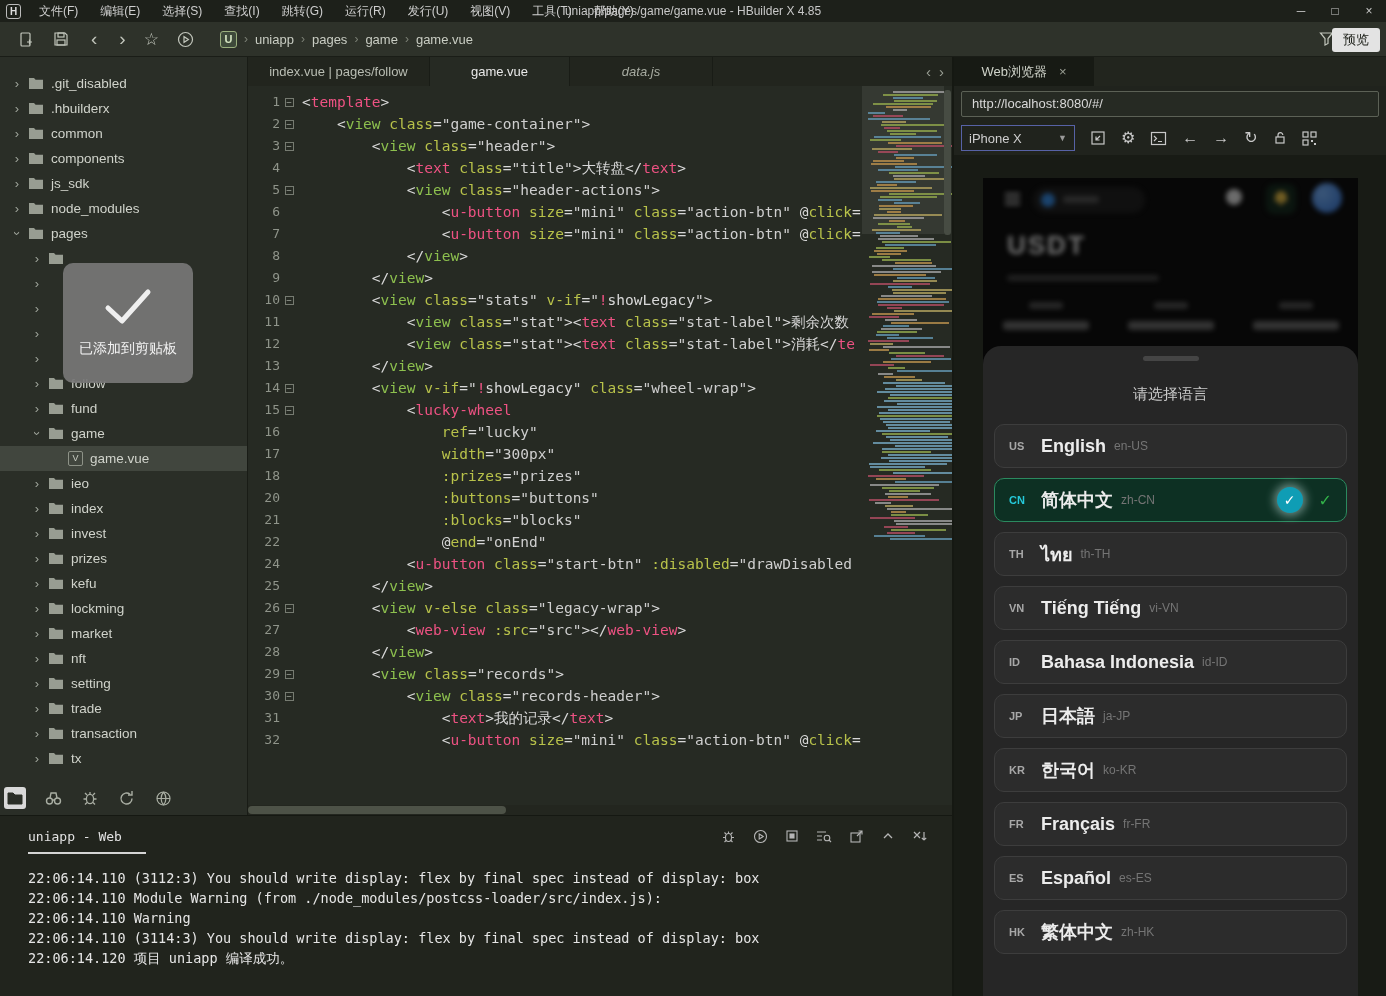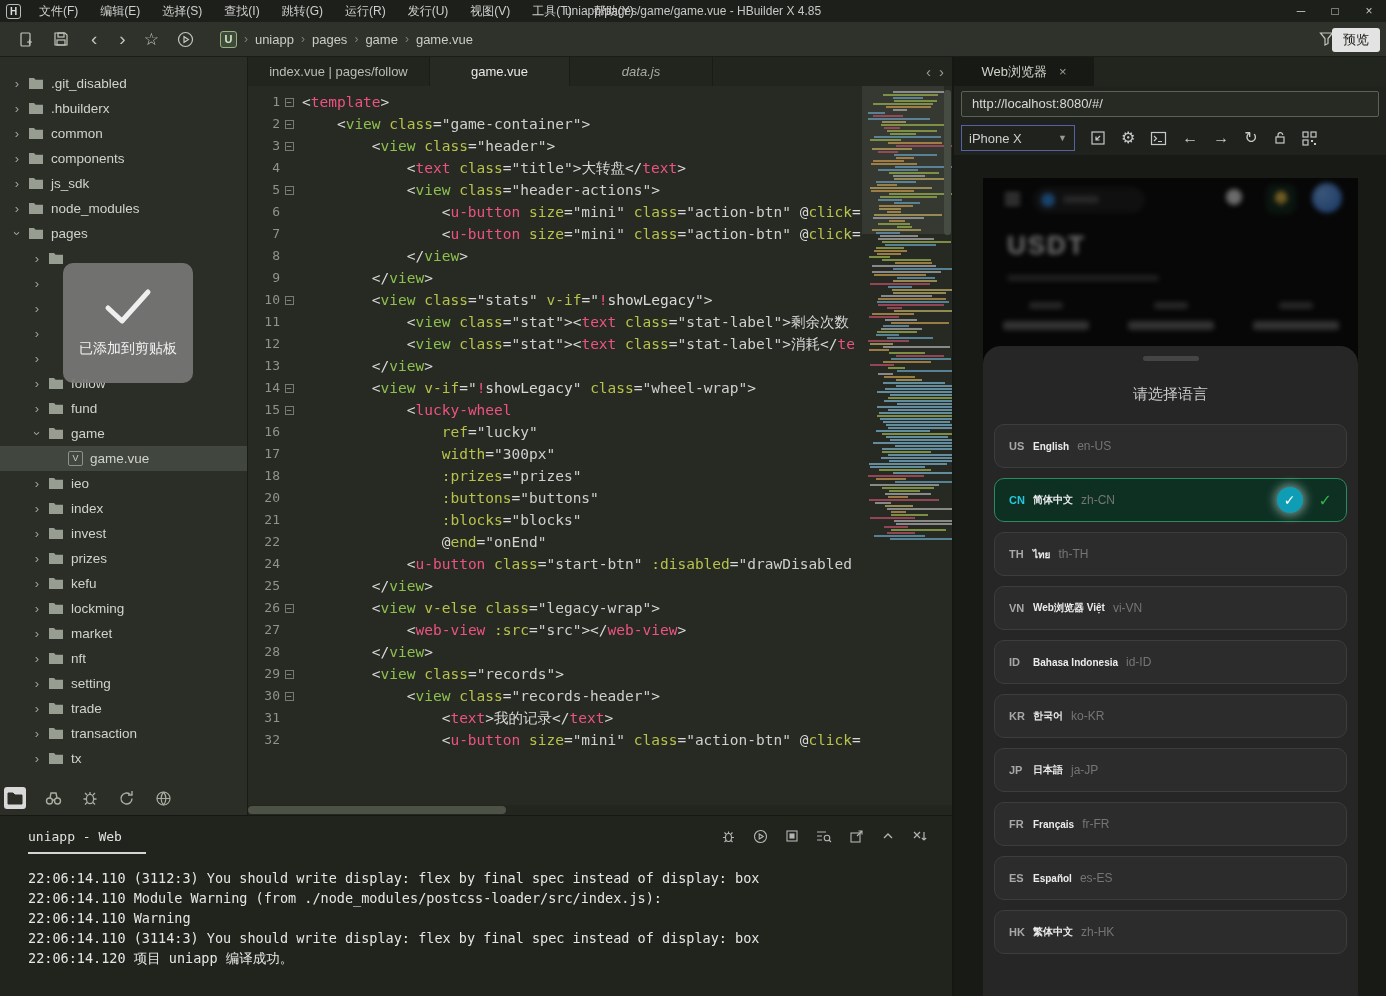--- a/index.html
+++ b/index.html
@@ -129,21 +129,21 @@
   .stats .val { width:86px; height:9px; background:#5e5e5e; border-radius:3px; margin-top:12px; }
 
   
   #sheet { position:absolute; left:0; top:168px; width:100%; height:653px; background:#262626; border-radius:18px 18px 0 0; }
   #handle { width:56px; height:5px; background:#454545; border-radius:3px; margin:10px auto 0; }
   #sheet-title { margin-top:24px; text-align:center; font-size:15px; color:#c9c9c9; }
   #langs { margin-top:20px; padding:0 11px; }
   .lang { height:44px; background:#2c2c2c; border:1px solid #3d3d3d; border-radius:10px; margin-bottom:10px;
     display:flex; align-items:center; padding:0 14px; }
   .lang .badge { width:24px; font-size:11px; font-weight:bold; color:#a8a8a8; flex:none; }
-  .lang .label { margin-left:0; font-size:10px; font-weight:bold; color:#ececec; }
+  .lang .label { margin-left:8px; font-size:18px; font-weight:bold; color:#ececec; }
   .lang .code { margin-left:8px; font-size:12px; color:#757575; }
   .lang.sel { background:#0d3023; border-color:#2b8a5f; }
   .lang.sel .badge { color:#25c9da; }
   .selcirc { margin-left:auto; width:26px; height:26px; border-radius:50%; background:#0f9db5; color:#fff;
     font-size:14px; font-weight:bold; display:flex; align-items:center; justify-content:center;
     box-shadow:0 0 10px 3px rgba(225,255,255,.45); }
   .seltick { margin-left:16px; color:#33b44a; font-size:16px; font-weight:bold; }
 </style>
 </head>
 <body>
@@ -855,37 +855,37 @@
                   <span class="selcirc">✓</span>
                   <span class="seltick">✓</span>
                 </div>
                 <div class="lang">
                   <span class="badge">TH</span>
                   <span class="label">ไทย</span>
                   <span class="code">th-TH</span>
                 </div>
                 <div class="lang">
                   <span class="badge">VN</span>
-                  <span class="label">Web浏览器 Việt</span>
+                  <span class="label">Tiếng Tiếng</span>
                   <span class="code">vi-VN</span>
                 </div>
                 <div class="lang">
                   <span class="badge">ID</span>
                   <span class="label">Bahasa Indonesia</span>
                   <span class="code">id-ID</span>
                 </div>
                 <div class="lang">
+                  <span class="badge">JP</span>
+                  <span class="label">日本語</span>
+                  <span class="code">ja-JP</span>
+                </div>
+                <div class="lang">
                   <span class="badge">KR</span>
                   <span class="label">한국어</span>
                   <span class="code">ko-KR</span>
-                </div>
-                <div class="lang">
-                  <span class="badge">JP</span>
-                  <span class="label">日本語</span>
-                  <span class="code">ja-JP</span>
                 </div>
                 <div class="lang">
                   <span class="badge">FR</span>
                   <span class="label">Français</span>
                   <span class="code">fr-FR</span>
                 </div>
                 <div class="lang">
                   <span class="badge">ES</span>
                   <span class="label">Español</span>
                   <span class="code">es-ES</span>

